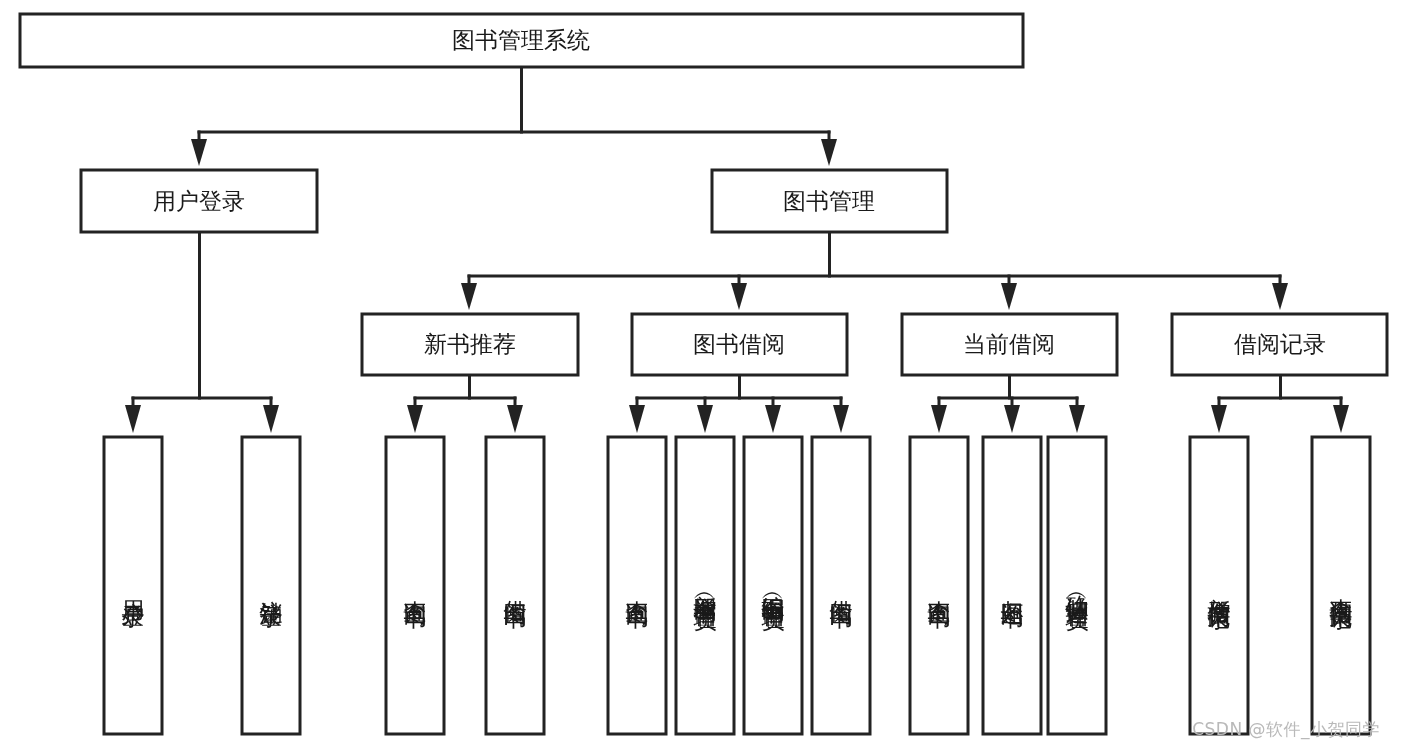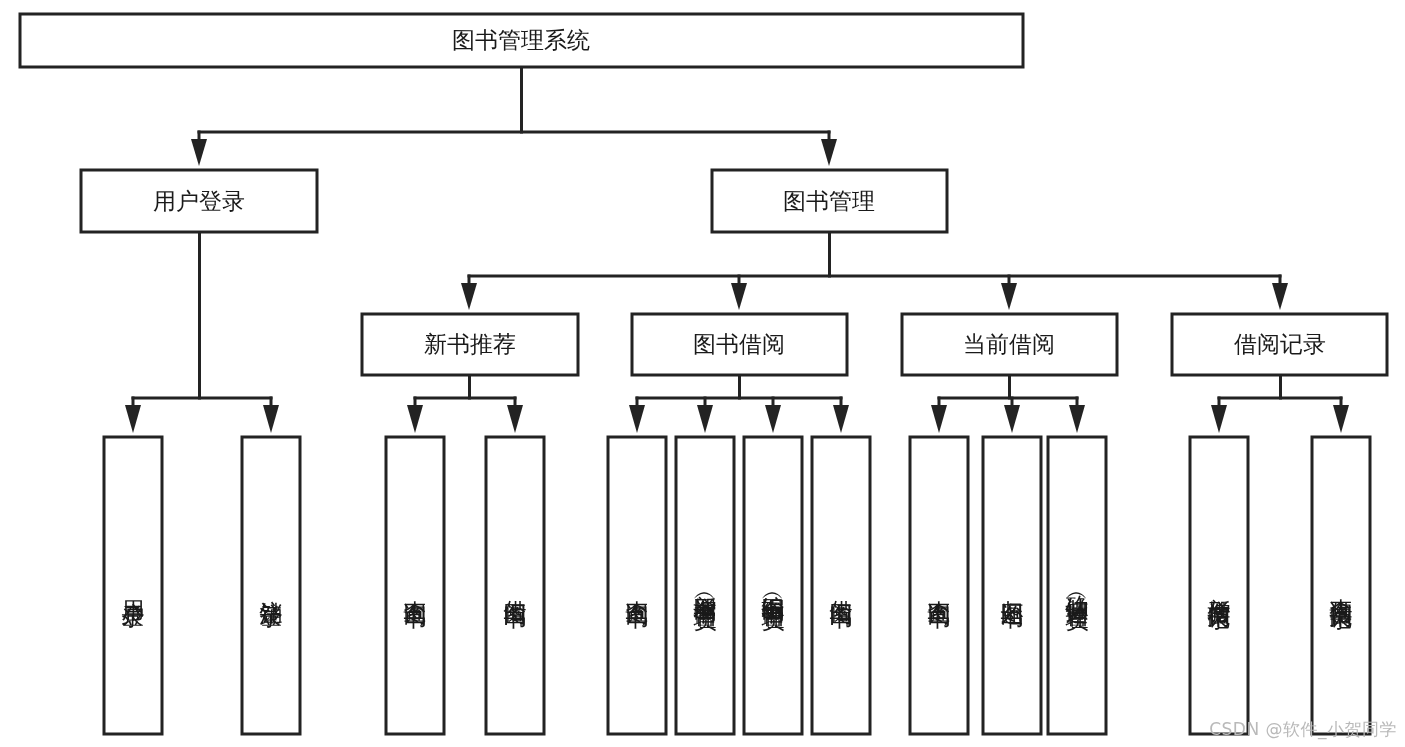--- a/index.html
+++ b/index.html
@@ -56,21 +56,21 @@
     color: #1a1a1a;
     letter-spacing: 2px;
     display: flex;
     align-items: center;
     justify-content: center;
     white-space: nowrap;
     pointer-events: none;
   }
   .watermark {
     position: absolute;
-    right: 8px;
+    right: 25px;
     bottom: 6px;
     font-family: "DejaVu Sans", "Liberation Sans", sans-serif;
     font-size: 17px;
     color: #b9b9b9;
     letter-spacing: 0.5px;
     white-space: nowrap;
   }
 </style>
 </head>
 <body>

